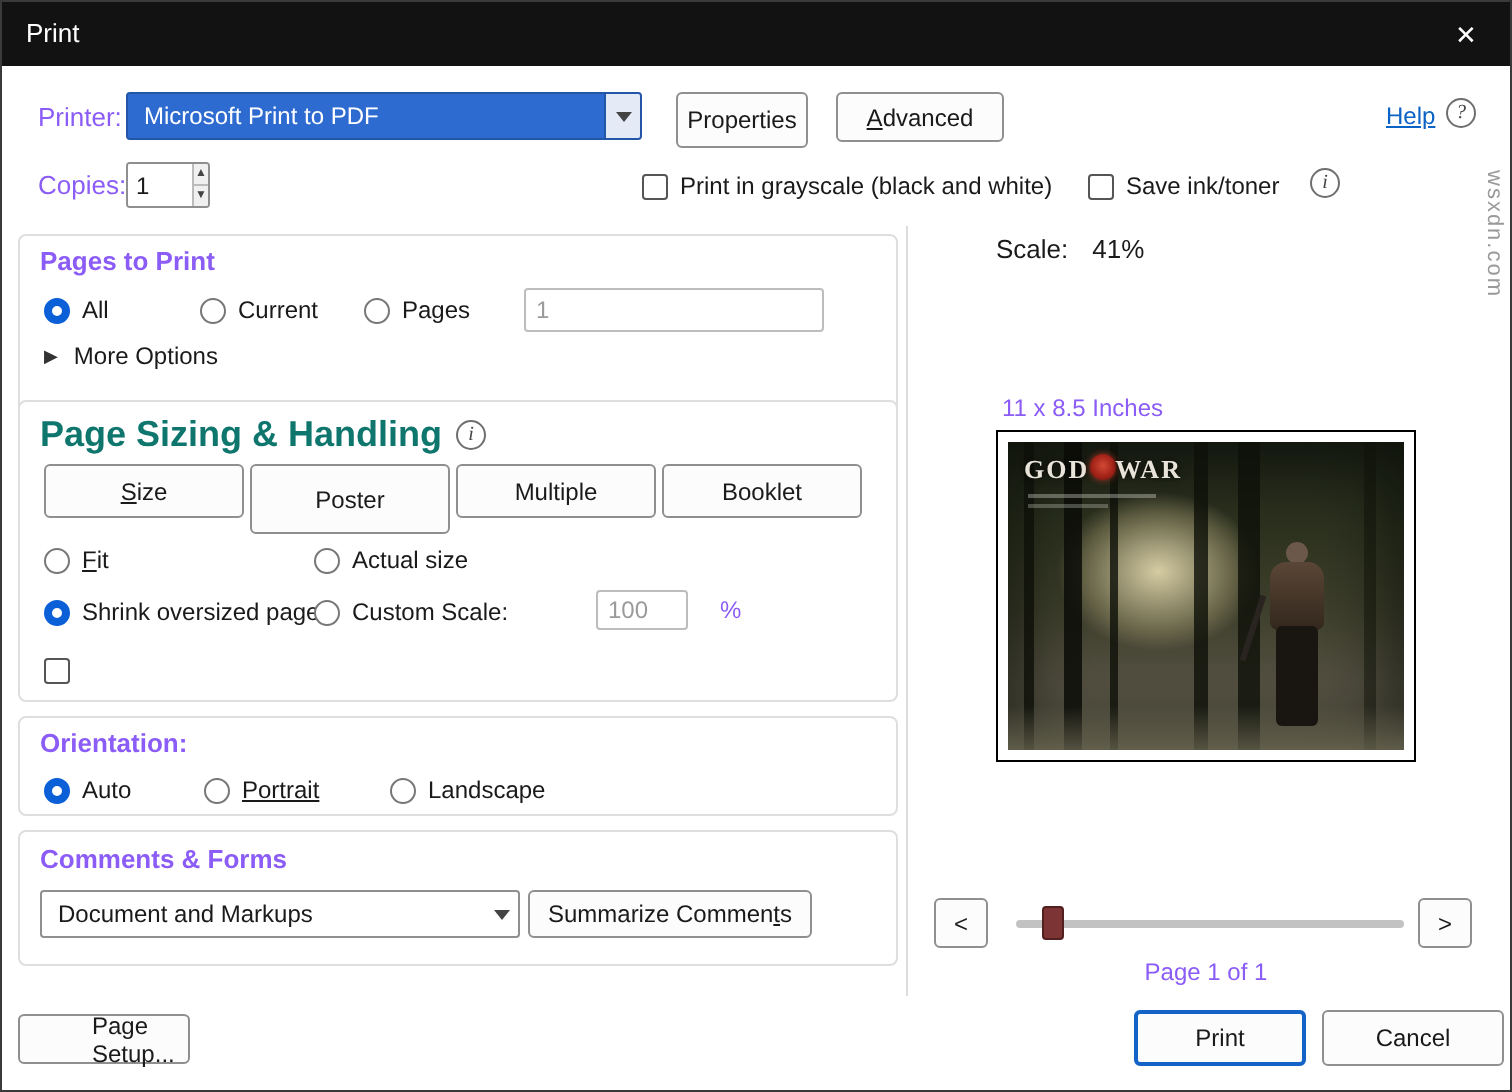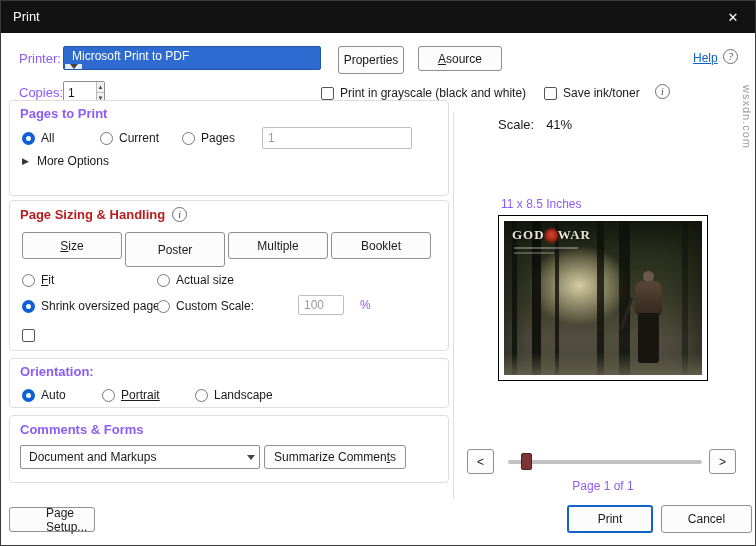--- a/index.html
+++ b/index.html
@@ -10,21 +10,21 @@
   .t{position:absolute;font-size:12px;color:#8b5cf6;white-space:nowrap;}
   .t13{font-size:13px;}
   .bold{font-weight:bold;}
   .gray{color:#6b6b6b;}
   .btn{position:absolute;display:flex;align-items:center;justify-content:center;border:1px solid #8f8f8f;border-radius:3px;background:#fcfcfc;font-size:12px;color:#1a1a1a;cursor:default;box-sizing:border-box;}
   .mn{text-decoration:underline;}
   .combo{position:absolute;display:flex;align-items:stretch;border:1px solid #8f8f8f;border-radius:2px;background:#fff;font-size:12px;color:#1a1a1a;box-sizing:border-box;overflow:hidden;}
   .combo .txt{flex:1;display:flex;align-items:center;padding:0 8px;white-space:nowrap;overflow:hidden;}
   .combo .arr{width:17px;display:flex;align-items:center;justify-content:center;}
   .tri{width:0;height:0;border-left:4px solid transparent;border-right:4px solid transparent;border-top:5px solid #444;}
-  .combo.blue{background:#2e6bd0;border-color:#2456a8;color:#fff;flex-direction:column;}
+  .combo.blue{background:#2e6bd0;border-color:#2456a8;color:#fff;}
   .combo.blue .arr{background:#e4ebf7;border-left:1px solid #2456a8;}
   .spinner{position:absolute;display:flex;border:1px solid #8f8f8f;border-radius:2px;background:#fff;overflow:hidden;box-sizing:border-box;}
   .spinner input{width:24px;border:none;outline:none;font-size:12px;padding:0 4px;font-family:inherit;color:#1a1a1a;}
   .spin-btns{display:flex;flex-direction:column;width:14px;border-left:1px solid #bbb;}
   .spin-btns span{flex:1;display:flex;align-items:center;justify-content:center;font-size:6px;color:#444;background:#f0f0f0;}
   .spin-btns span:first-child{border-bottom:1px solid #bbb;}
   .opt{position:absolute;display:flex;align-items:center;gap:6px;font-size:12px;color:#1a1a1a;height:16px;white-space:nowrap;}
   .radio{width:13px;height:13px;border-radius:50%;border:1px solid #777;background:#fff;box-sizing:border-box;flex:none;}
   .radio.sel{border:4px solid #0b5fd7;}
   .cb{width:13px;height:13px;border:1px solid #555;border-radius:2px;background:#fff;box-sizing:border-box;flex:none;}
@@ -41,21 +41,21 @@
         radial-gradient(ellipse 70px 55px at 38% 42%, rgba(222,212,170,.95), rgba(150,142,104,.45) 55%, rgba(0,0,0,0) 72%),
         linear-gradient(180deg,#1f2418 0%,#2e3320 30%,#3e3f2c 55%,#545142 78%,#5e5c4b 100%);
        box-shadow:inset 0 0 34px 8px rgba(5,8,4,.6);}
   .tree{position:absolute;top:0;bottom:0;background:rgba(14,16,9,.8);}
   .ground{position:absolute;left:0;right:0;bottom:0;height:14%;background:linear-gradient(180deg,rgba(108,104,84,0),rgba(120,115,92,.65));}
   .kratos{position:absolute;left:64%;bottom:8%;width:36px;height:92px;}
   .k-head{position:absolute;top:0;left:12px;width:11px;height:11px;border-radius:50%;background:#6b584a;}
   .k-torso{position:absolute;top:10px;left:4px;width:27px;height:34px;border-radius:8px 8px 4px 4px;background:linear-gradient(180deg,#5a4636,#33271d);}
   .k-legs{position:absolute;top:42px;left:7px;width:21px;height:50px;background:#191510;border-radius:3px;}
   .k-axe{position:absolute;top:26px;left:-6px;width:3px;height:34px;background:#2a2420;transform:rotate(18deg);}
-  .gow-logo{position:absolute;top:6px;left:8px;display:flex;align-items:center;gap:0;font-family:"Liberation Serif",serif;font-weight:bold;color:#e8e4da;font-size:13px;letter-spacing:1px;text-shadow:0 0 3px rgba(0,0,0,.8);}
+  .gow-logo{position:absolute;top:6px;left:8px;display:flex;gap:0;font-family:"Liberation Serif",serif;font-weight:bold;color:#e8e4da;font-size:13px;letter-spacing:1px;text-shadow:0 0 3px rgba(0,0,0,.8);}
   .gow-emblem{width:13px;height:13px;border-radius:50%;background:radial-gradient(circle at 50% 45%, #d24a35 0%, #a32318 55%, #6e140d 100%);box-shadow:0 0 3px rgba(210,60,40,.8);}
   .gow-sub{position:absolute;top:26px;left:10px;width:64px;height:2px;background:rgba(230,230,220,.35);}
   .gow-sub2{position:absolute;top:31px;left:10px;width:40px;height:2px;background:rgba(230,230,220,.28);}
   .track{position:absolute;left:507px;top:459px;width:194px;height:4px;background:#c2c2c2;border-radius:2px;}
   .thumb{position:absolute;left:520px;top:452px;width:11px;height:17px;background:#7d3434;border:1px solid #532020;border-radius:2px;box-sizing:border-box;}
   .default-btn{border:2px solid #1464c8;}
 </style>
 </head>
 <body>
 
@@ -70,21 +70,21 @@
   <div class="combo blue" style="left:62px;top:45px;width:258px;height:24px;">
     <span class="txt">Microsoft Print to PDF</span>
     <span class="arr">
         <i class="tri"></i>
       </span>
   </div>
   <div class="btn" style="left:337px;top:45px;width:66px;height:28px;">
     <span>Properties</span>
   </div>
   <div class="btn" style="left:417px;top:45px;width:84px;height:25px;">
-    <span><span class="mn">A</span><span>source</span></span>
+    <span><span class="mn">A</span><span>dvanced</span></span>
   </div>
   <a class="help" style="left:692px;top:50px;text-decoration:underline;">Help</a>
   <span class="iicon" style="position:absolute;left:722px;top:48px;">?</span>
 
   <span class="watermark" style="left:740px;top:84px;">wsxdn.com</span>
 
   <span class="t t13" style="left:18px;top:84px;">Copies:</span>
   <div class="spinner" style="left:62px;top:80px;width:42px;height:23px;">
     <input value="1" style="">
     <div class="spin-btns">
@@ -95,21 +95,21 @@
   <div class="opt" style="left:320px;top:84px;">
     <span class="cb"></span>
     <span>Print in grayscale (black and white)</span>
   </div>
   <div class="opt" style="left:543px;top:84px;">
     <span class="cb"></span>
     <span>Save ink/toner</span>
   </div>
   <span class="iicon" style="position:absolute;left:654px;top:83px;">i</span>
 
-  <div class="section" style="top:99px;height:96px;">
+  <div class="section" style="top:116px;height:96px;">
     <span class="t t13 bold" style="left:10px;top:5px;">Pages to Print</span>
     <div class="opt" style="left:12px;top:29px;">
       <span class="radio sel"></span>
       <span>All</span>
     </div>
     <div class="opt gray" style="left:90px;top:29px;">
       <span class="radio"></span>
       <span>Current</span>
     </div>
     <div class="opt gray" style="left:172px;top:29px;">
@@ -118,21 +118,21 @@
     </div>
     <input class="field" style="left: 252px; top: 26px; width: 150px; height: 22px;" value="1">
     <div class="opt" style="left:12px;top:52px;gap:8px;">
       <span style="font-size:9px;color:#333;">▶</span>
       <span>More Options</span>
     </div>
   </div>
 
   <div class="section" style="top:199px;height:151px;">
     <div style="position:absolute;left:10px;top:6px;display:flex;align-items:center;gap:7px;">
-      <span class="t13 bold" style="font-size:13px;color:#b91c1c;">Page Sizing &amp; Handling</span>
+      <span class="t13 bold" style="font-size:18px;color:#0f766e;">Page Sizing &amp; Handling</span>
       <span class="iicon">i</span>
     </div>
     <div class="btn" style="left:12px;top:31px;width:100px;height:27px;">
       <span><span class="mn">S</span><span>ize</span></span>
     </div>
     <div class="btn" style="left:115px;top:31px;width:100px;height:35px;">
       <span>Poster</span>
     </div>
     <div class="btn" style="left:218px;top:31px;width:100px;height:27px;">
       <span>Multiple</span>

